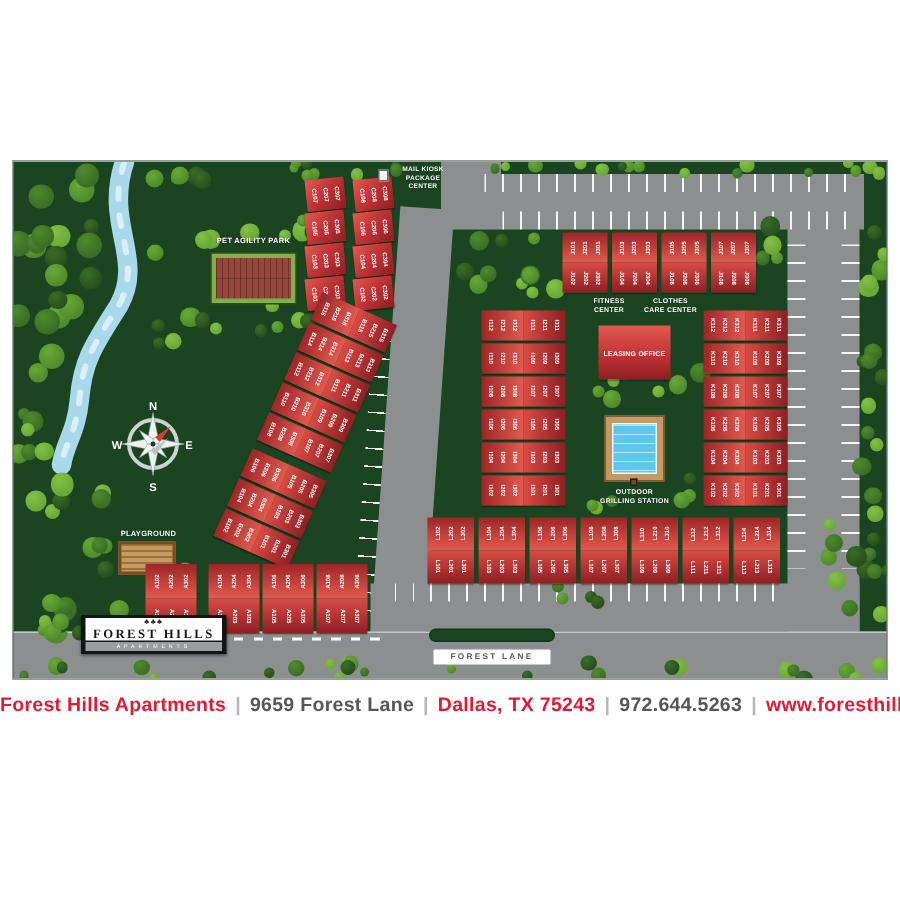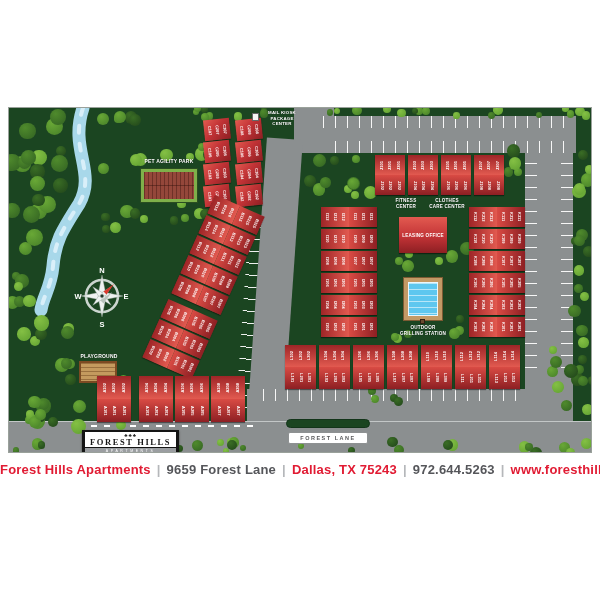--- a/index.html
+++ b/index.html
@@ -124,21 +124,21 @@
       </g>
       <polygon points="12,-12 1.5,-4.5 4.5,-1.5" fill="#d83a2e"></polygon>
       <polygon points="-7,7 1.5,-4.5 4.5,-1.5" fill="#b9c4bd" transform="rotate(180) translate(-3,-3)"></polygon>
       <circle r="2" fill="#21392a" stroke="#fff" stroke-width=".5"></circle>
       <text x="0" y="-23" text-anchor="middle" font-size="7.5" font-weight="bold" fill="#fff">N</text>
       <text x="24" y="3" text-anchor="middle" font-size="7.5" font-weight="bold" fill="#fff">E</text>
       <text x="0" y="31" text-anchor="middle" font-size="7.5" font-weight="bold" fill="#fff">S</text>
       <text x="-24" y="3" text-anchor="middle" font-size="7.5" font-weight="bold" fill="#fff">W</text>
     </svg>
 
-    <div class="logo" style="left:45px;top:322px;margin-left:28px;">
+    <div class="logo" style="left:45px;top:302px;">
       <div class="logo-inner">
         <div class="logo-trees">♣♣♣</div>
         <div class="logo-name">FOREST HILLS</div>
       </div>
       <div class="logo-sub">APARTMENTS</div>
     </div>
 
   <div class="bld single" style="left: 195px; top: 11px; width: 26px; height: 21px; transform: rotate(-6deg);">
         <div class="face f0">
           <span class="unit">C107</span>

